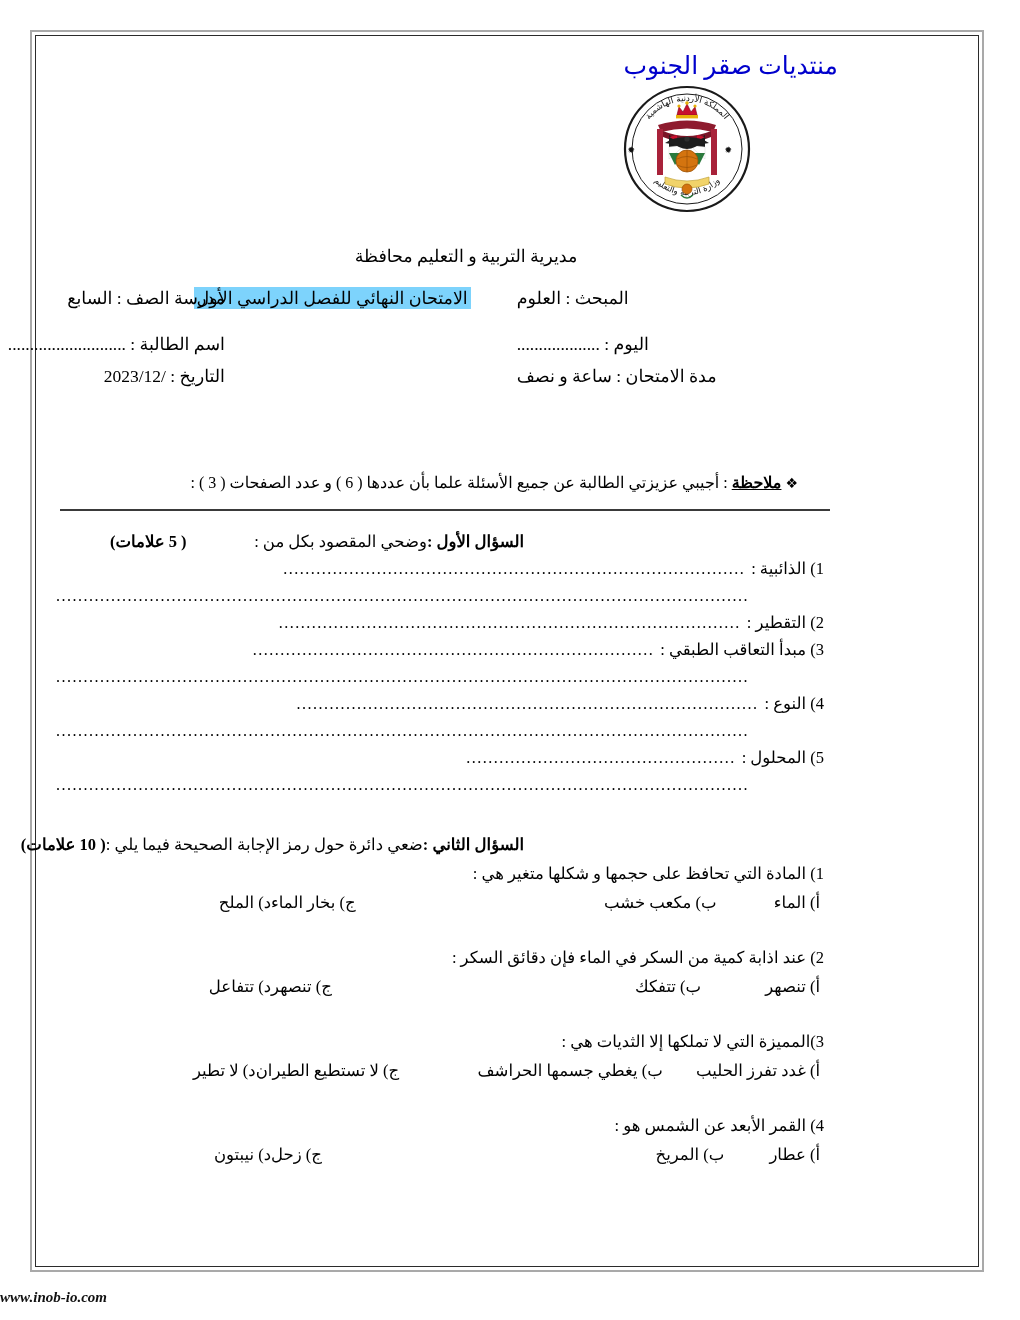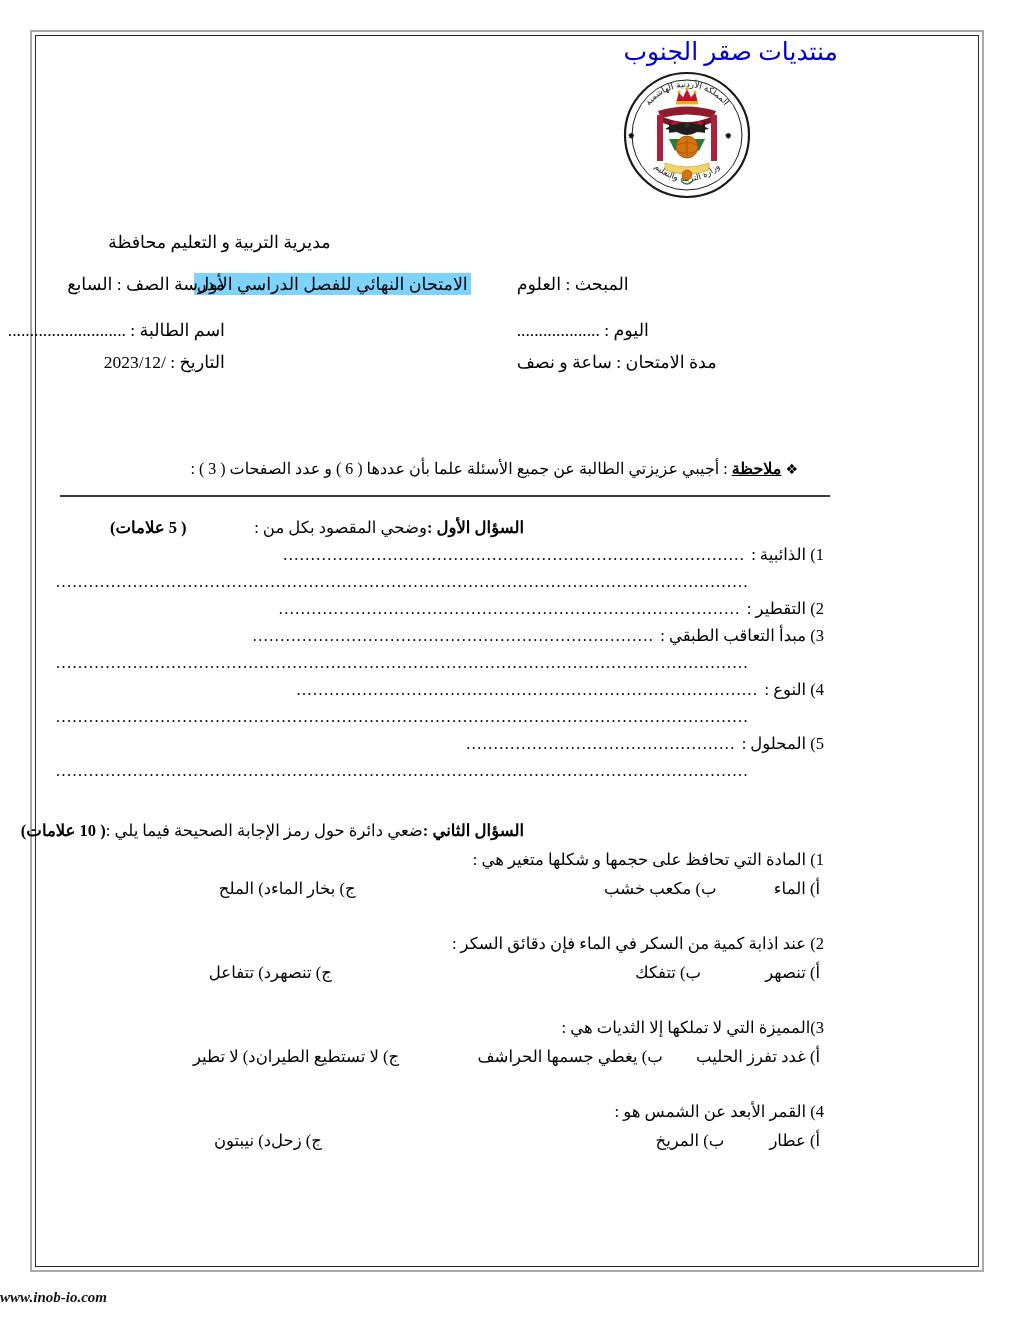--- a/index.html
+++ b/index.html
@@ -34,21 +34,21 @@
     top: 3px;
     right: 3px;
     bottom: 3px;
     border: 1.5px solid #2b2b2b;
     box-sizing: border-box;
   }
 
   .content {
     position: absolute;
     left: 30px;
-    top: 27px;
+    top: 41px;
     width: 820px;
     height: 1242px;
     box-sizing: border-box;
     padding: 6px 26px 10px 26px;
   }
 
   
   .watermark {
     position: absolute;
     right: 12px;
@@ -97,21 +97,21 @@
     width: 32%;
     text-align: center;
     box-sizing: border-box;
   }
   .hdr-left {
     width: 22%;
     text-align: right;
     box-sizing: border-box;
   }
   .directorate {
-    text-align: left;
+    text-align: center;
     padding-left: 52px;
     font-size: 17.5px;
     line-height: 30px;
   }
   .hl {
     background: #7dd3fc;
     font-weight: normal;
     padding: 1px 3px;
   }
   .row2 { margin-top: 12px; }

